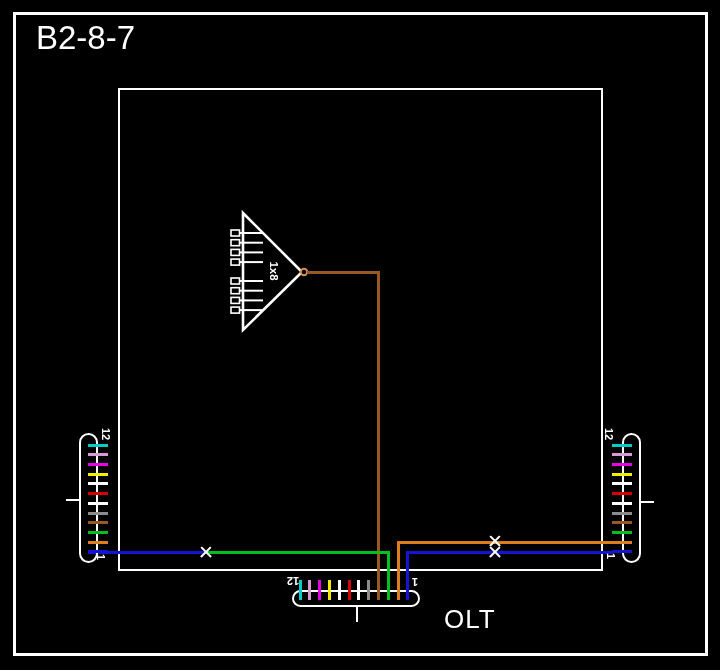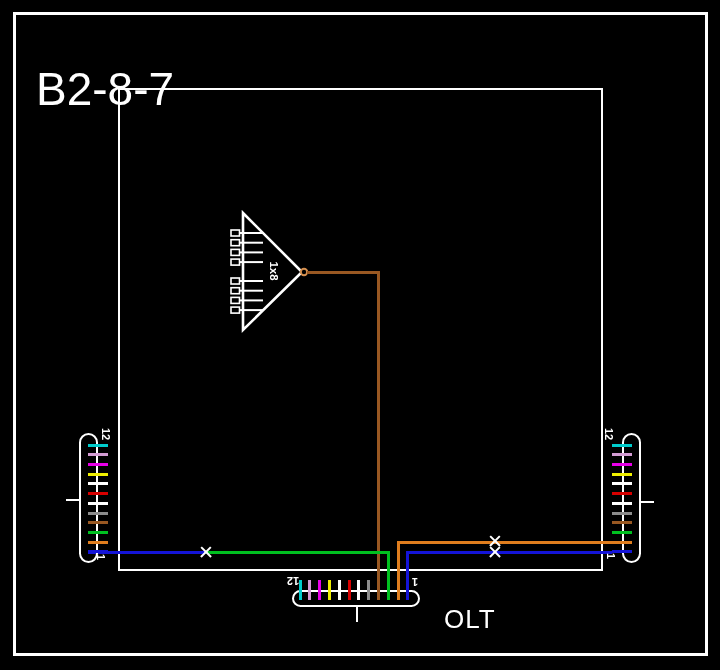--- a/index.html
+++ b/index.html
@@ -1,20 +1,20 @@
 <!DOCTYPE html>
 <html><head>
 <meta charset="utf-8">
 <style>
   html,body{margin:0;padding:0;background:#000;}
   #stage{position:relative;width:720px;height:670px;background:#000;overflow:hidden;
          font-family:"Liberation Sans",sans-serif;color:#fff;}
   .abs{position:absolute;}
   #outer-border{left:13px;top:12px;width:695px;height:644px;border:3px solid #fff;box-sizing:border-box;}
-  #page-title{left:36px;top:20px;font-size:46px;line-height:1.1;white-space:nowrap;margin-top:44px;}
+  #page-title{left:36px;top:20px;font-size:33px;line-height:1.1;white-space:nowrap;}
   #main-box{left:118px;top:88px;width:485px;height:483px;border:2px solid #fff;box-sizing:border-box;}
   .route{position:absolute;}
   .pill{position:absolute;border:2.5px solid #fff;box-sizing:border-box;}
   #left-conn-body{left:79px;top:433px;width:19px;height:130px;border-radius:10px;}
   #right-conn-body{left:622px;top:433px;width:19px;height:130px;border-radius:10px;}
   #olt-conn-body{left:292px;top:590px;width:128px;height:17px;border-radius:9px;}
   .tick{position:absolute;background:#fff;}
   .conn-label{position:absolute;width:14px;height:12px;font:bold 11px "Liberation Sans",sans-serif;
               text-align:center;line-height:12px;color:#fff;}
   .rot90{transform:rotate(90deg);}

